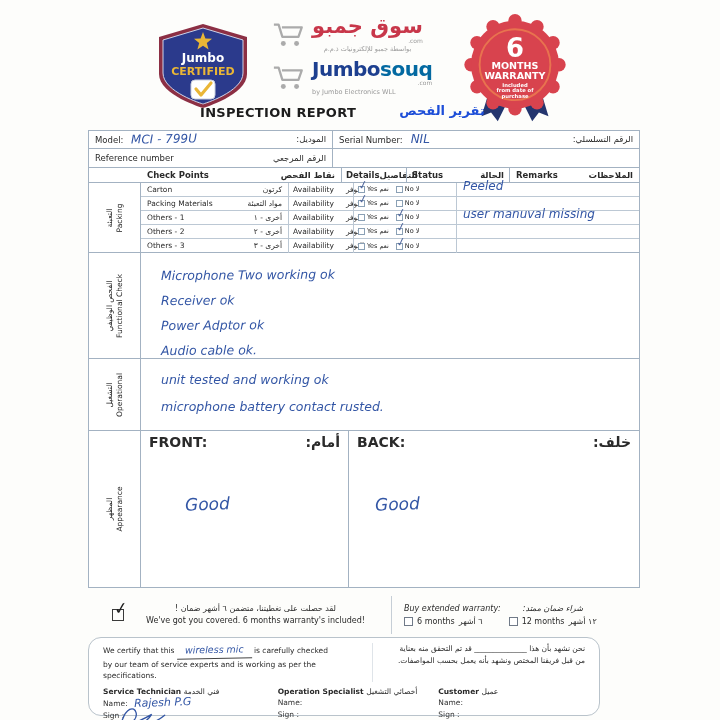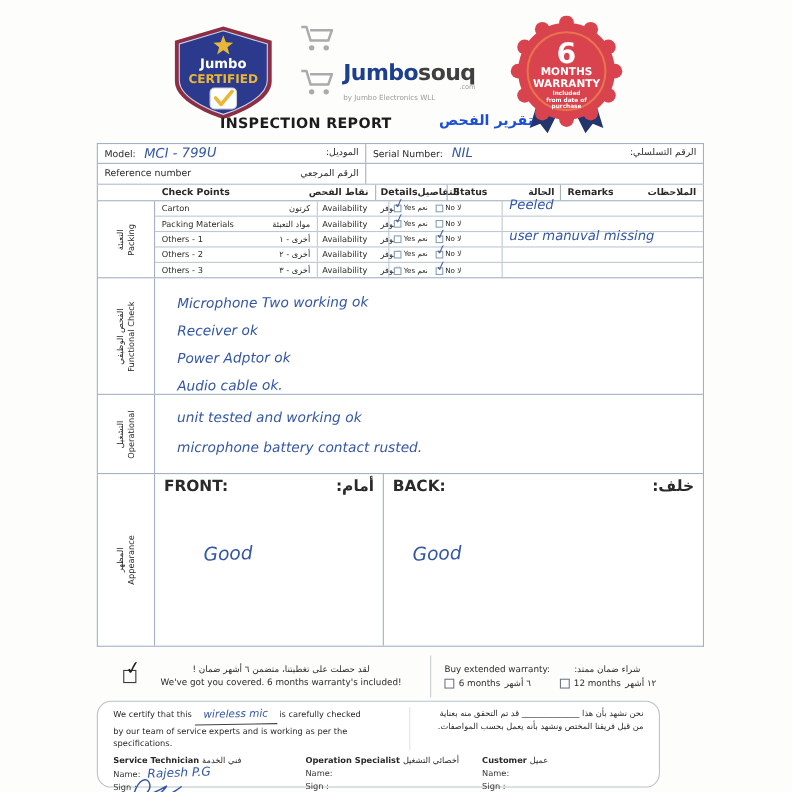--- a/index.html
+++ b/index.html
@@ -14,21 +14,21 @@
   .shield-jumbo { font: bold 12px "DejaVu Sans", sans-serif; fill: #ffffff; }
   .shield-cert  { font: bold 11px "DejaVu Sans", sans-serif; fill: #eab636; }
 
   .logos { position: absolute; left: 272px; top: 16px; width: 185px; }
   .logo-row { display: flex; align-items: flex-start; gap: 6px; margin-bottom: 6px; }
   .cart { width: 34px; height: 30px; flex: none; margin-top: 4px; }
   .souq-name { font-weight: bold; font-size: 21px; color: #c8374a; line-height: 1; }
   .souq-com { font-size: 6px; color: #9a9a9a; text-align: right; }
   .souq-sub { font-size: 6.5px; color: #9a9a9a; text-align: center; margin-top: 1px; }
   .jsq-name { font-weight: bold; font-size: 20px; line-height: 1; letter-spacing: -0.5px; }
-  .jsq-blue { color: #1d3f8f; } .jsq-red { color: #404040; }
+  .jsq-blue { color: #1d3f8f; } .jsq-red { color: #0369a1; }
   .jsq-sub { font-size: 6.5px; color: #9a9a9a; margin-top: 2px; text-align: left; }
 
   .badge-warranty { position: absolute; left: 462px; top: 14px; width: 106px; height: 110px; }
   .ros-big { font: bold 27px "DejaVu Sans", sans-serif; fill: #fff; }
   .ros-md  { font: bold 10px "DejaVu Sans", sans-serif; fill: #fff; }
   .ros-sm  { font: bold 5.5px "DejaVu Sans", sans-serif; fill: #fff; }
 
   .title-en { position: absolute; left: 200px; top: 105px; font-weight: bold; font-size: 13px;
               letter-spacing: 0.3px; color: #1c1c1c; }
   .title-ar { position: absolute; left: 390px; top: 103px; width: 104px; text-align: center;
@@ -95,21 +95,21 @@
   .warr { position: absolute; left: 88px; top: 596px; width: 552px; height: 38px;
           display: flex; font-size: 8px; }
   .warr-l { width: 304px; border-right: 1px solid #c6ced6; display: flex; align-items: center;
             gap: 10px; padding-left: 24px; }
   .warr-cb { width: 12px; height: 12px; border: 1.5px solid #3a3a3a; position: relative; flex: none; }
   .warr-tick { position: absolute; left: 1px; top: -10px; font-size: 17px; font-weight: bold;
                color: #1c1c1c; transform: rotate(-8deg); line-height: 1; }
   .warr-text { flex: 1; text-align: center; line-height: 1.5; padding-right: 14px; }
   .warr-r { flex: 1; display: flex; flex-direction: column; justify-content: center;
             gap: 4px; padding-left: 12px; }
-  .warr-r-l1 { display: flex; gap: 22px; }
+  .warr-r-l1 { display: flex; gap: 22px; font-style: italic; }
   .warr-opts { display: flex; gap: 26px; }
   .wopt { display: flex; align-items: center; gap: 4px; }
   .wcb { width: 9px; height: 9px; border: 1px solid #707a88; background: #fff; flex: none; }
 
   
   .foot { position: absolute; left: 88px; top: 637px; width: 512px; height: 79px;
           border: 1.5px solid #b9c3cb; border-radius: 13px; padding: 5px 14px 0; font-size: 7.5px;
           background: #fff; }
   .cert { display: flex; }
   .cert-en { width: 56%; line-height: 1.55; border-right: 1px solid #dfe4e9; padding-right: 8px; }
@@ -141,20 +141,25 @@
     <path d="M44 67 l5 6 l10 -12" stroke="#eab636" stroke-width="3.2" fill="none" stroke-linecap="round" stroke-linejoin="round"></path>
   </svg>
 
   <div class="logos">
     <div class="logo-row">
       <svg class="cart" viewBox="0 0 36 30">
         <path d="M2 4 h5 l4 13 h17 l3.5 -10 h-21" fill="none" stroke="#ababab" stroke-width="2.4" stroke-linejoin="round"></path>
         <circle cx="12" cy="24" r="2.6" fill="#ababab"></circle>
           <circle cx="26" cy="24" r="2.6" fill="#ababab"></circle>
       </svg>
+      <div>
+        <div class="souq-name ar">سوق جمبو</div>
+        <div class="souq-com">.com</div>
+        <div class="souq-sub ar">بواسطة جمبو للإلكترونيات ذ.م.م</div>
+      </div>
     </div>
     <div class="logo-row">
       <svg class="cart" viewBox="0 0 36 30">
         <path d="M2 4 h5 l4 13 h17 l3.5 -10 h-21" fill="none" stroke="#ababab" stroke-width="2.4" stroke-linejoin="round"></path>
         <circle cx="12" cy="24" r="2.6" fill="#ababab"></circle>
           <circle cx="26" cy="24" r="2.6" fill="#ababab"></circle>
       </svg>
       <div>
         <div class="jsq-name"><span class="jsq-blue">Jumbo</span><span class="jsq-red">souq</span></div>
         <div class="souq-com">.com</div>

